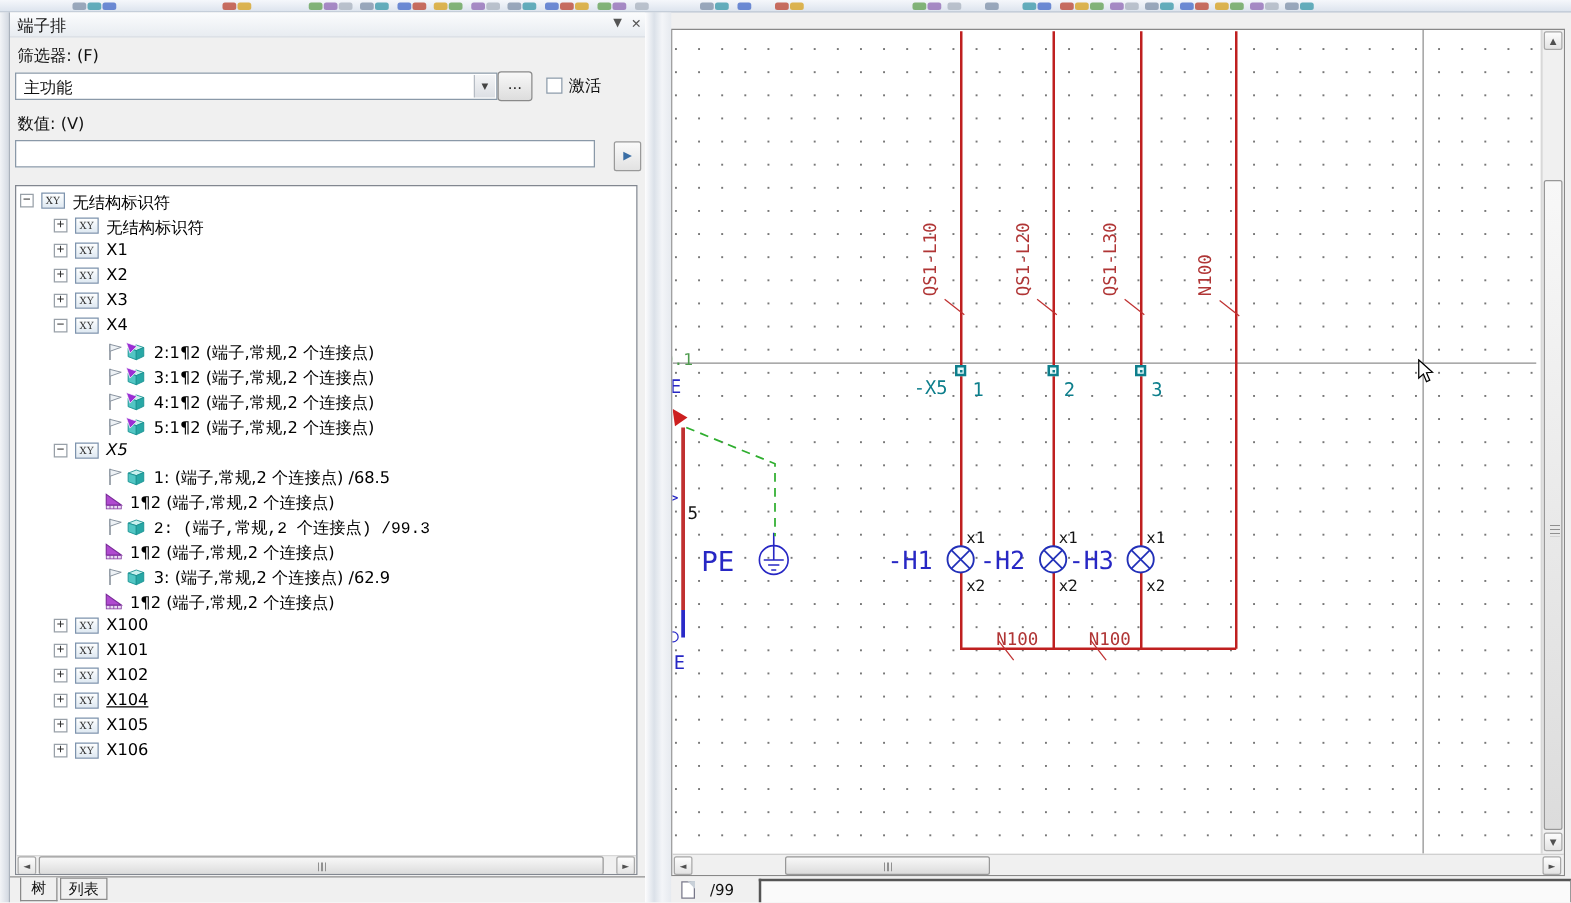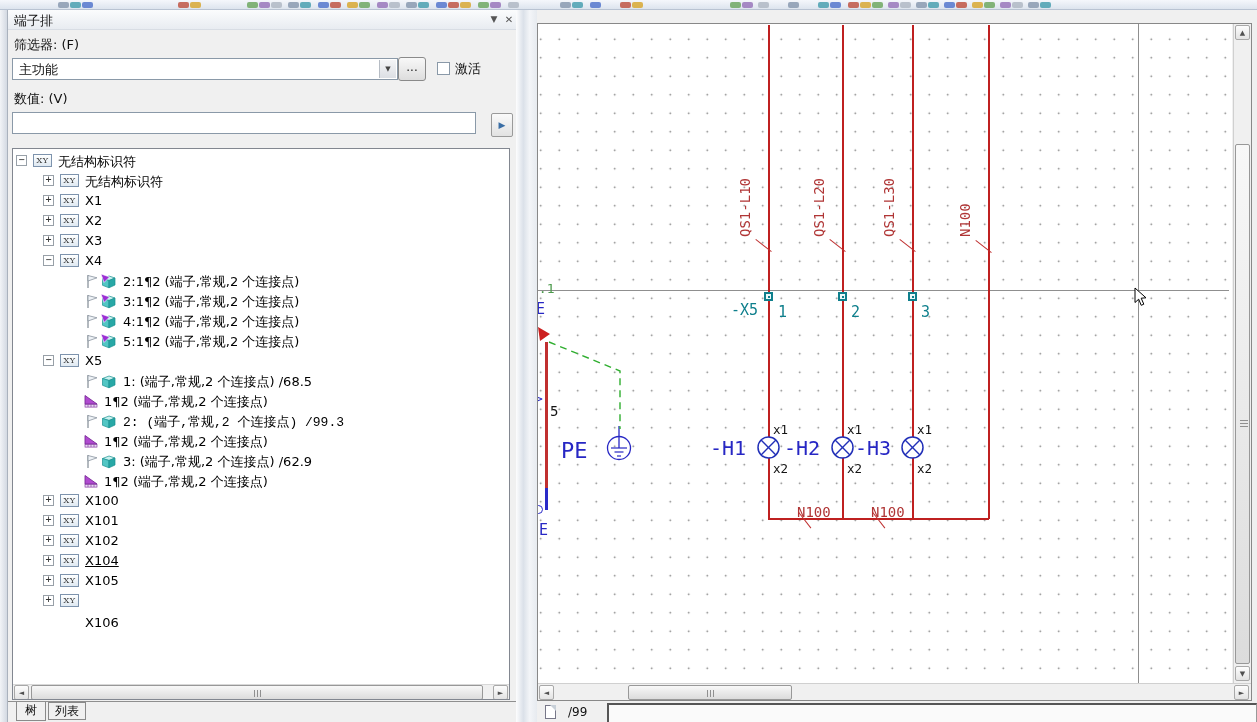--- a/index.html
+++ b/index.html
@@ -267,21 +267,21 @@
               <polygon points="1.5,4.5 8,2 14,4 8,6.5" fill="#c9f0ee" stroke="#189090" stroke-width="0.7"></polygon>
               <polygon points="1.5,4.5 8,6.5 8,13.8 1.5,11.3" fill="#52c6c4" stroke="#189090" stroke-width="0.7"></polygon>
               <polygon points="8,6.5 14,4 14,11 8,13.8" fill="#28a8a6" stroke="#189090" stroke-width="0.7"></polygon>
               <polygon points="0,0 8.5,3 3,8.5" fill="#9a2fd4" stroke="#fff" stroke-width="0.6"></polygon>
             </svg></span>
           <span class="tr-label" style="left: 110px;">5:1¶2 (端子,常规,2 个连接点)</span>
         </div>
         <div class="tr-row" style="top: 202px;">
           <span class="expander" style="left: 30px;">−</span>
           <span class="xy-icon" style="left: 47px;">XY</span>
-          <span class="tr-label" style="left: 72px;">X5</span>
+          <span class="tr-label" style="left: 72px; font-style: italic;">X5</span>
         </div>
         <div class="tr-row" style="top: 222px;">
           <span class="leaf-icon" style="left: 72px;"><svg width="14" height="15">
               <line x1="3" y1="1" x2="3" y2="14" stroke="#808a94" stroke-width="1.2"></line>
               <path d="M3,1.5 L12,3.8 L3,7 Z" fill="#eef2f6" stroke="#8a94a0" stroke-width="0.8"></path>
             </svg></span>
           <span class="leaf-icon" style="left: 88px;"><svg width="15" height="15">
               <polygon points="1.5,4.5 8,2 14,4 8,6.5" fill="#c9f0ee" stroke="#189090" stroke-width="0.7"></polygon>
               <polygon points="1.5,4.5 8,6.5 8,13.8 1.5,11.3" fill="#52c6c4" stroke="#189090" stroke-width="0.7"></polygon>
               <polygon points="8,6.5 14,4 14,11 8,13.8" fill="#28a8a6" stroke="#189090" stroke-width="0.7"></polygon>
@@ -363,21 +363,21 @@
           <span class="tr-label" style="left: 72px; text-decoration: underline;">X104</span>
         </div>
         <div class="tr-row" style="top: 422px;">
           <span class="expander" style="left: 30px;">+</span>
           <span class="xy-icon" style="left: 47px;">XY</span>
           <span class="tr-label" style="left: 72px;">X105</span>
         </div>
         <div class="tr-row" style="top: 442px;">
           <span class="expander" style="left: 30px;">+</span>
           <span class="xy-icon" style="left: 47px;">XY</span>
-          <span class="tr-label" style="left: 72px; margin-top: 22px;">X106</span>
+          <span class="tr-label" style="left: 72px;">X106</span>
         </div>
       </div>
 
     <div class="abs sb" style="left:0; top:535px; width:496px; height:16px; border-top:1px solid #d8d8d8;">
       <div class="abs sb-btn" style="left:1px; top:0; width:15px; height:15px; font-size:7px; line-height:14px;">◄</div>
       <div class="abs sb-thumb" style="left:18px; top:0; width:452px; height:15px;">
         <div class="grip-h" style="left:222px;"></div>
       </div>
       <div class="abs sb-btn" style="left:480px; top:0; width:15px; height:15px; font-size:7px; line-height:14px;">►</div>
     </div>

